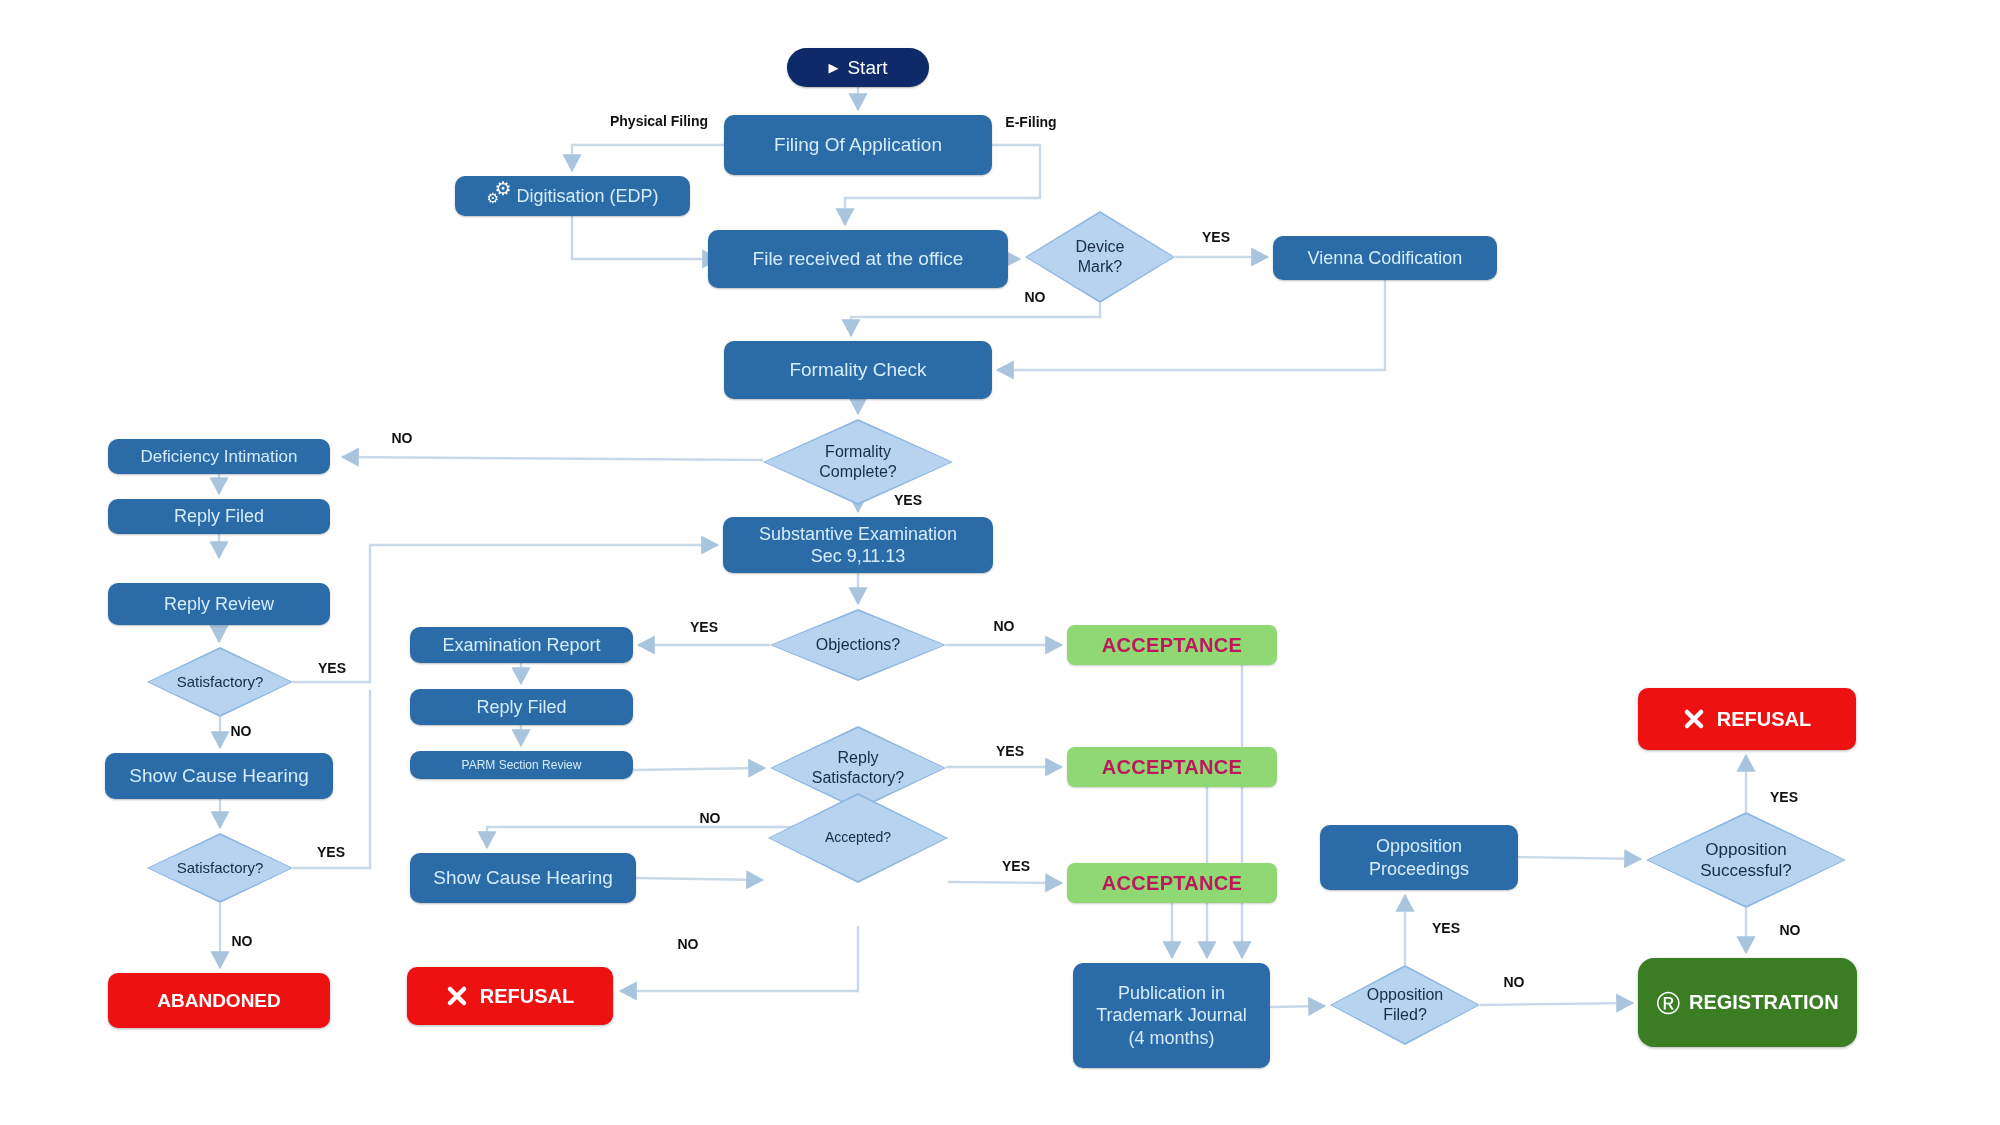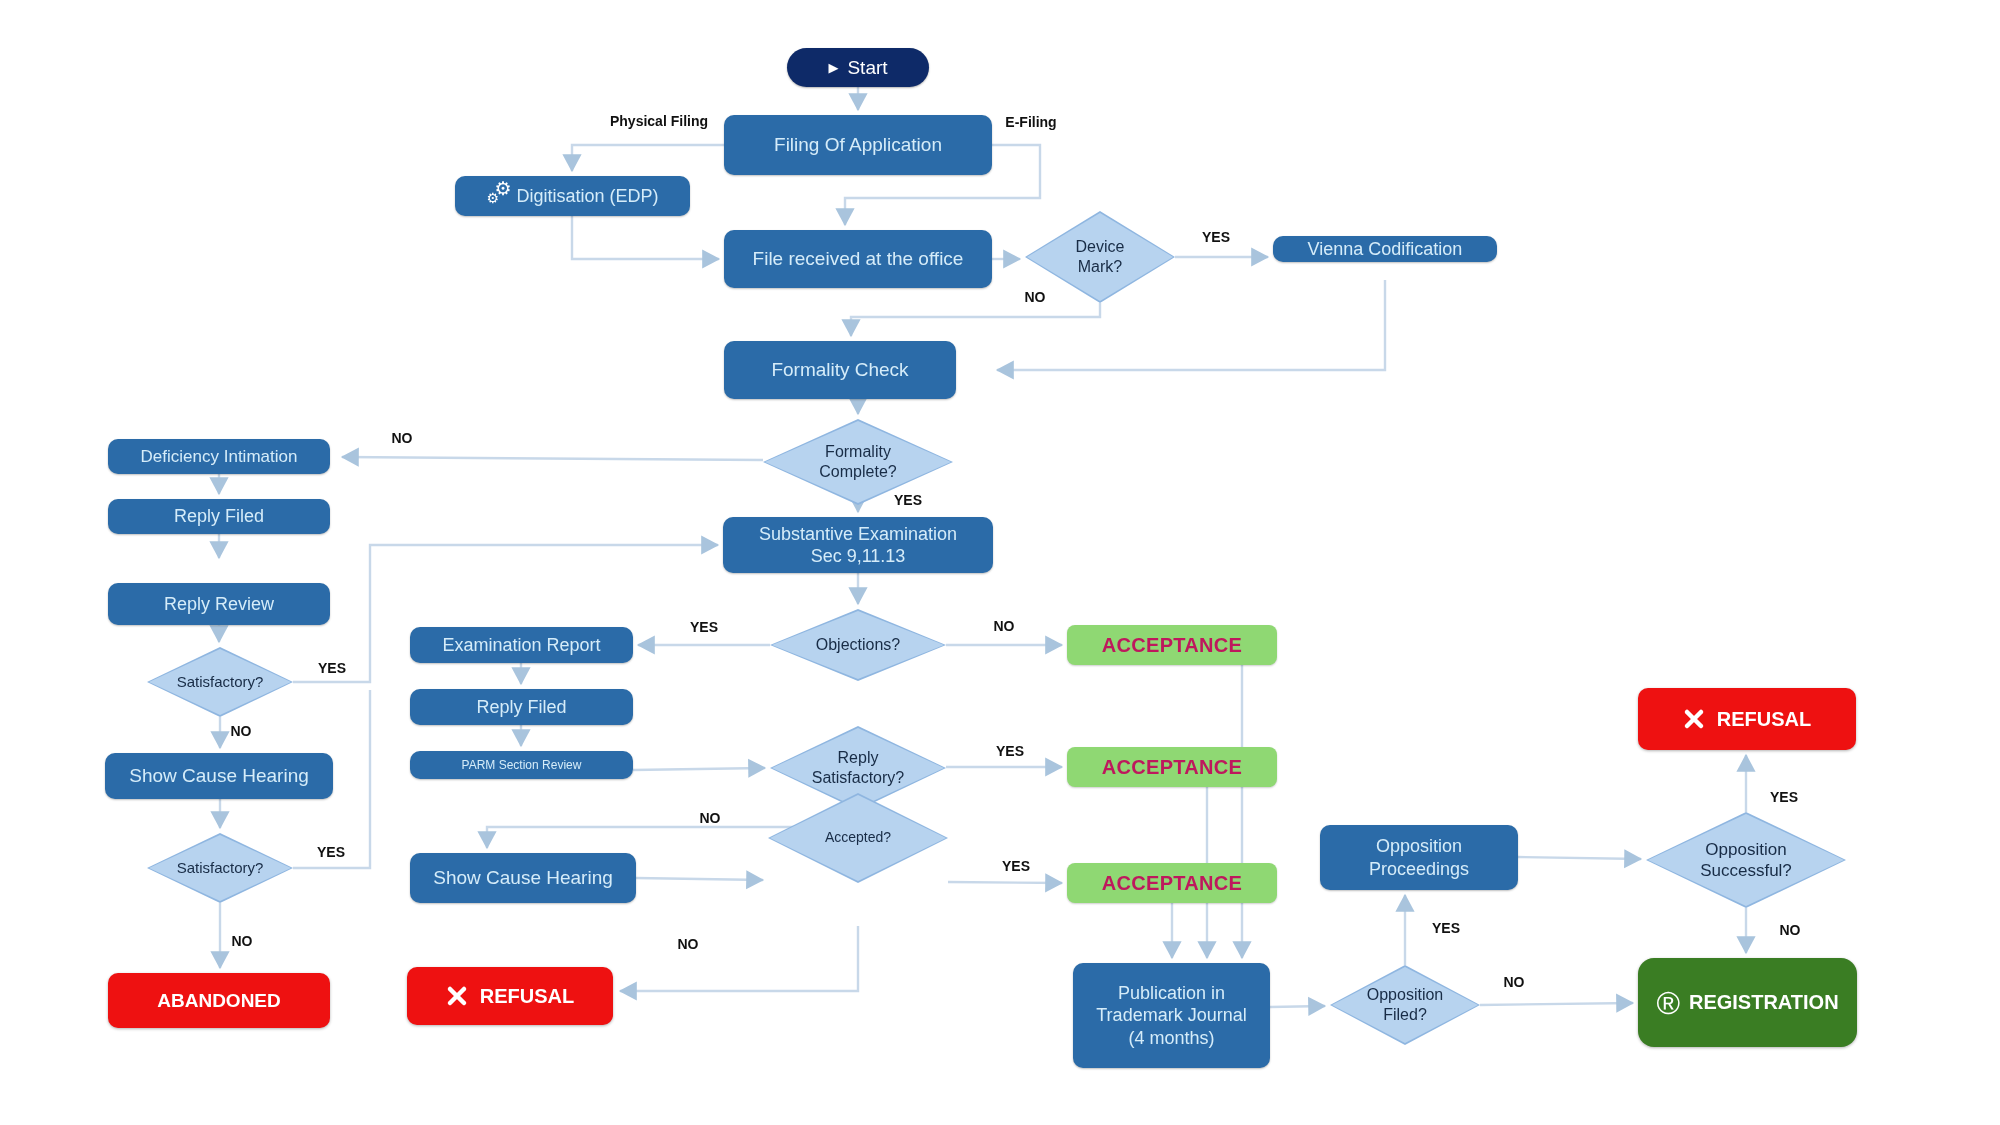--- a/index.html
+++ b/index.html
@@ -115,30 +115,30 @@
   <div class="node box" style="left:724px;top:115px;width:268px;height:60px">Filing Of Application</div>
 
   <div class="node box" style="left:455px;top:176px;width:235px;height:40px;font-size:18px">
     <span class="gears">
       <span class="g1">⚙</span>
       <span class="g2">⚙</span>
     </span>
     <span>Digitisation (EDP)</span>
   </div>
 
-  <div class="node box" style="left:724px;top:230px;width:268px;height:58px">File received at the office</div>
+  <div class="node box" style="left:708px;top:230px;width:300px;height:58px">File received at the office</div>
 
   <div class="node diamond" style="left:1025px;top:211px;width:150px;height:92px;font-size:16px">
     <span class="lbl">Device
 Mark?</span>
   </div>
 
-  <div class="node box" style="left:1273px;top:236px;width:224px;height:26px;font-size:18px">Vienna Codification</div>
-
-  <div class="node box" style="left:724px;top:341px;width:232px;height:58px">Formality Check</div>
+  <div class="node box" style="left:1273px;top:236px;width:224px;height:44px;font-size:18px">Vienna Codification</div>
+
+  <div class="node box" style="left:724px;top:341px;width:268px;height:58px">Formality Check</div>
 
   <div class="node diamond" style="left:763px;top:419px;width:190px;height:86px;font-size:16px">
     <span class="lbl">Formality
 Complete?</span>
   </div>
 
   <div class="node box" style="left:108px;top:439px;width:222px;height:35px;font-size:17px">Deficiency Intimation</div>
   <div class="node box" style="left:108px;top:499px;width:222px;height:35px;font-size:18px">Reply Filed</div>
   <div class="node box" style="left:108px;top:583px;width:222px;height:42px;font-size:18px">Reply Review</div>
 

